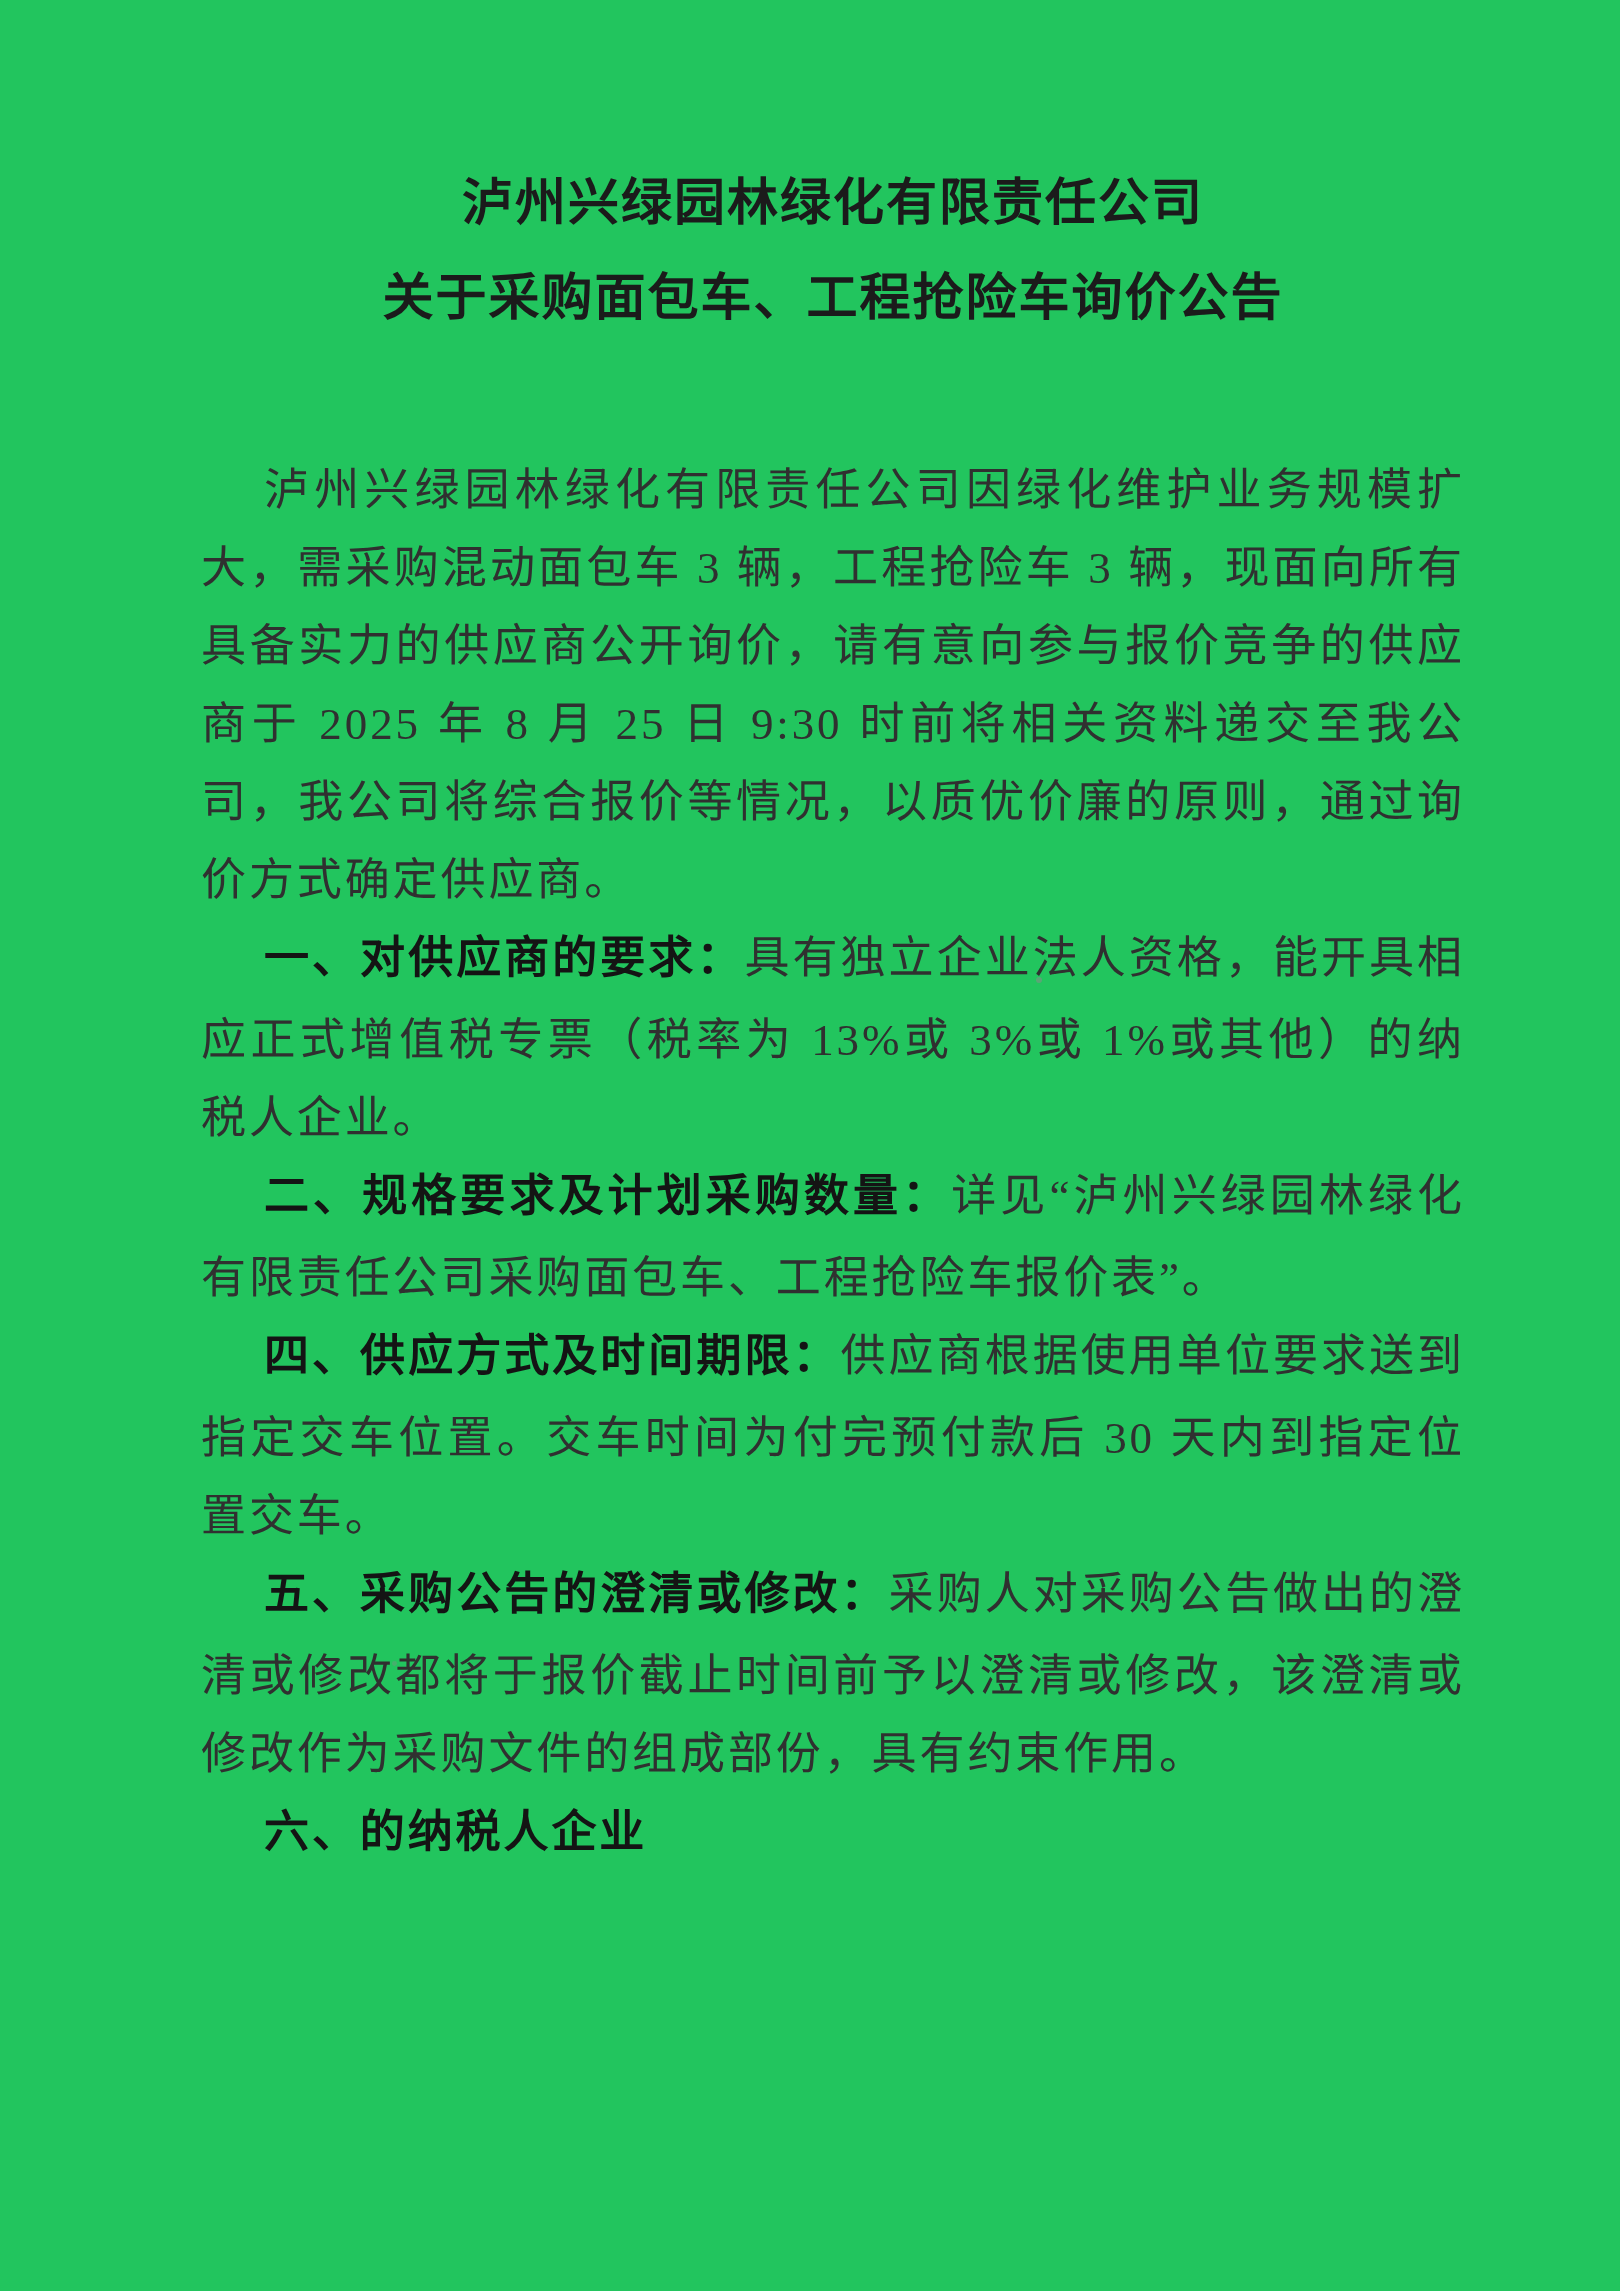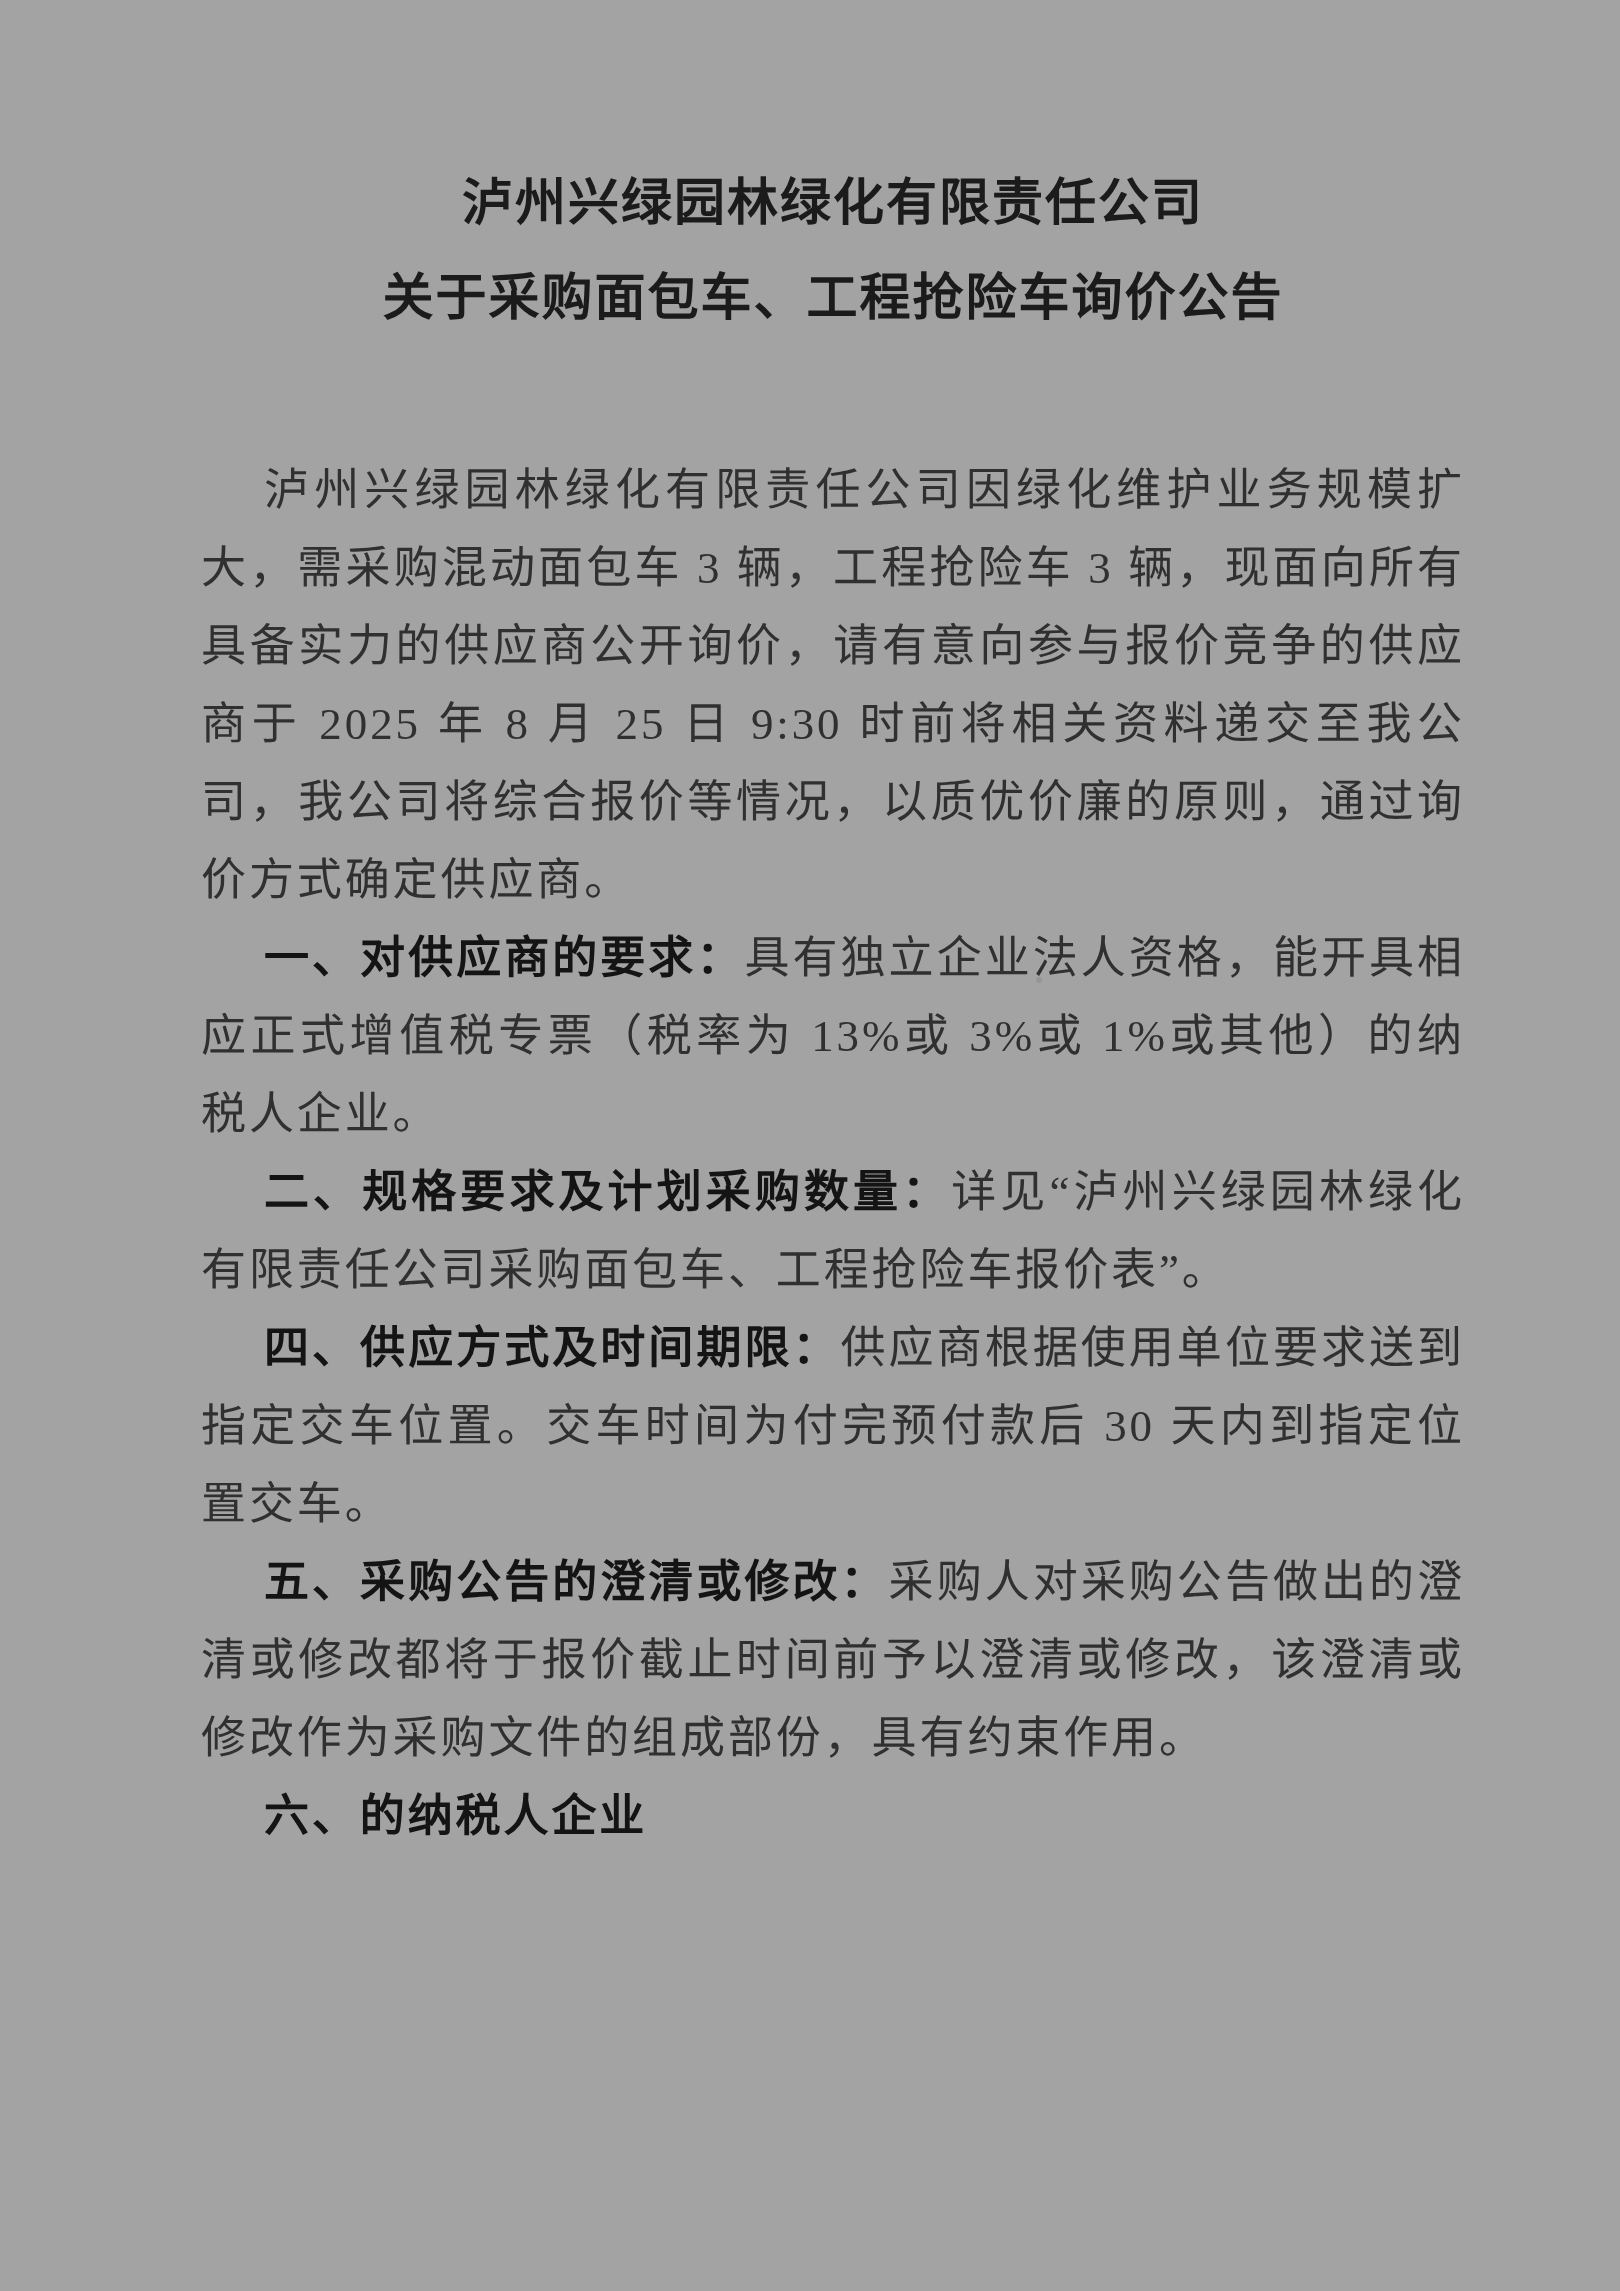--- a/index.html
+++ b/index.html
@@ -1,20 +1,20 @@
 <!DOCTYPE html>
 <html lang="zh-CN"><head>
 <meta charset="utf-8">
 <style>
   html,body{margin:0;padding:0;background:#ffffff;}
   .page{
     position:relative;
     width:1620px;
     height:2292px;
-    background:#a3a3a3;
+    background:#22c55e;
     overflow:hidden;
     font-family:"Liberation Serif", serif;
     color:#2f2f2f;
   }
   .content{
     position:absolute;
     left:201px;
     top:155px;
     width:1264px;
   }
@@ -35,21 +35,21 @@
     margin:0;
     font-size:45px;
     line-height:78px;
     letter-spacing:2.9px;
     text-align:justify;
     text-justify:inter-ideograph;
     text-indent:63px;
     color:#303030;
   }
   .sec-head{
-    font-family:Liberation Serif, serif;
+    font-family:Liberation Mono, monospace;
     font-weight:700;
     color:#141414;
   }
   .sec-body{font-weight:400;}
   .sec-body.bold{
     font-weight:700;
     color:#1f1f1f;
   }
   .speck{
     position:absolute;

